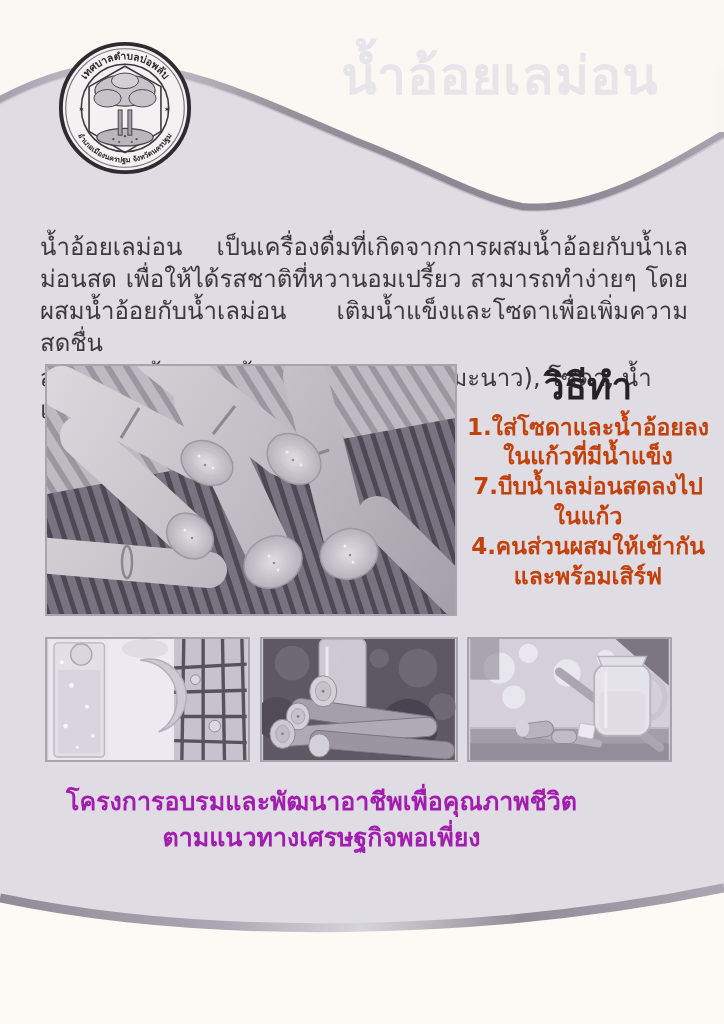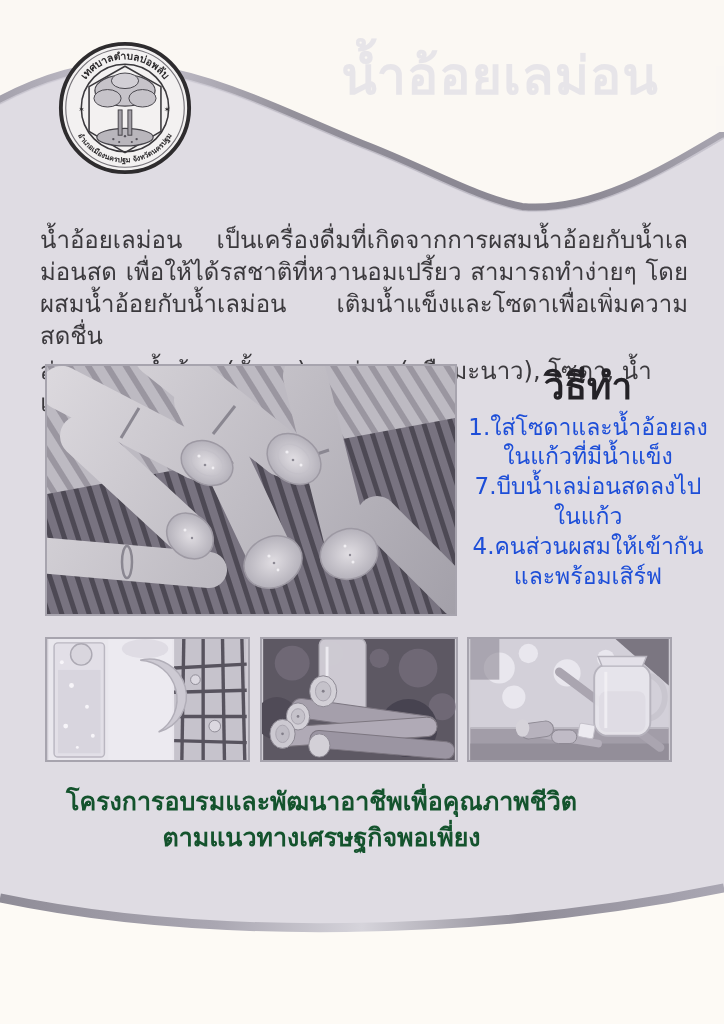--- a/index.html
+++ b/index.html
@@ -17,38 +17,38 @@
   .logo{position:absolute;left:56px;top:40px;width:138px;height:136px;}
   .title{
     position:absolute;left:300px;top:44px;width:400px;
     text-align:center;font-size:52px;font-weight:700;
     color:#e7e5e9;letter-spacing:1px;line-height:1.25;margin:0;
   }
   .intro{
     position:absolute;left:40px;top:220px;width:648px;
     font-size:24px;line-height:1.34;color:#3b393d;font-weight:500;
   }
-  .intro .desc{text-align:justify;margin:4px 0 2px 0;}
+  .intro .desc{text-align:justify;margin:11px 0 2px 0;}
   .intro .ingr{margin:0;}
   figure{margin:0;position:absolute;border:2px solid #a7a4ae;
     background:#cfccd4;box-sizing:border-box;overflow:hidden;}
   .main-photo{left:45px;top:364px;width:412px;height:252px;}
   .thumb1{left:45px;top:637px;width:205px;height:125px;}
   .thumb2{left:260px;top:637px;width:198px;height:125px;}
   .thumb3{left:467px;top:637px;width:205px;height:125px;}
   .method{position:absolute;left:462px;top:366px;width:252px;text-align:center;}
   .method h2{
     margin:0 0 4px 0;font-size:37px;font-weight:700;color:#242227;line-height:1.15;
   }
   .method .step{
-    font-size:23px;line-height:1.3;color:#1d4ed8;font-weight:400;
+    font-size:23px;line-height:1.3;color:#c2410c;font-weight:700;
   }
   .footer{
     position:absolute;left:0;top:784px;width:643px;text-align:center;
-    font-weight:700;color:#14532d;font-size:25px;line-height:1.42;
+    font-weight:700;color:#a21caf;font-size:25px;line-height:1.42;
   }
   .footer div{margin:0;}
 </style>
 </head>
 <body>
 
 <div class="page">
 
   <svg class="hdr-svg" width="724" height="240" viewBox="0 0 724 240">
     <defs>

